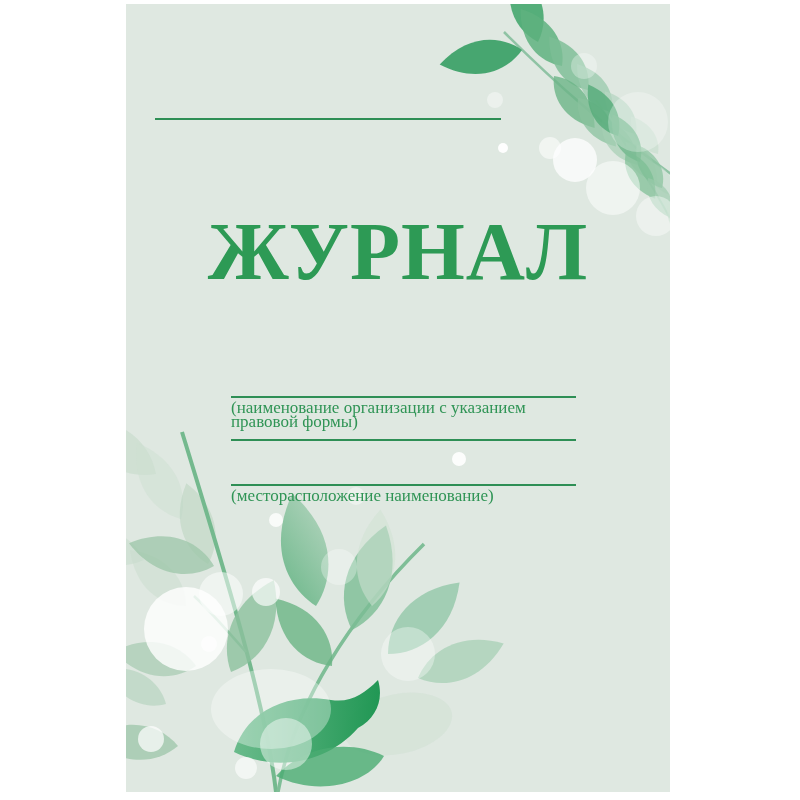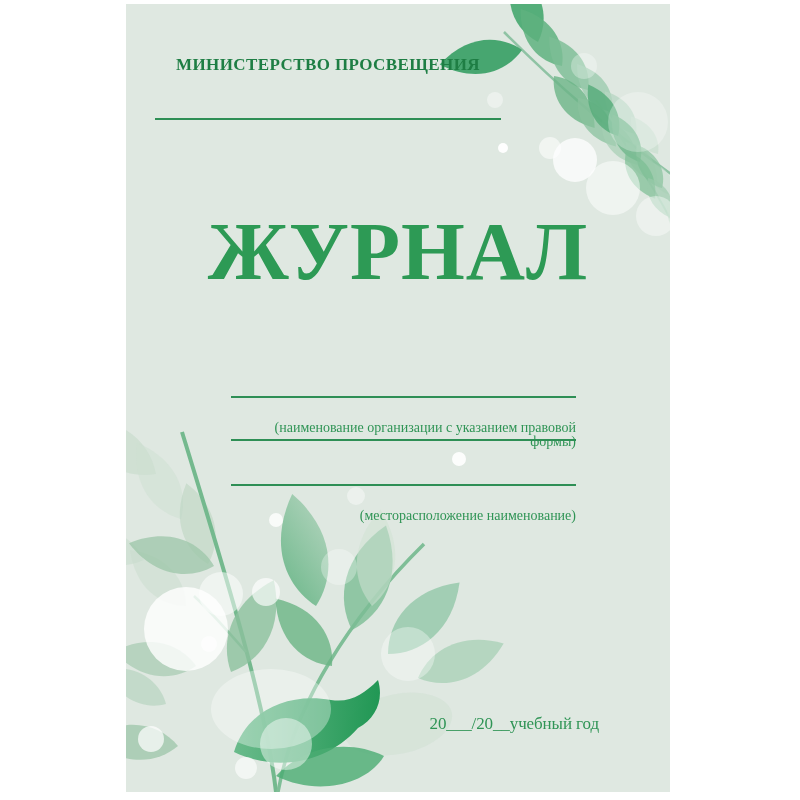--- a/index.html
+++ b/index.html
@@ -41,22 +41,22 @@
   }
   .sub1{top:288px;}
   .sub2{top:332px;}
   .field-line{
     left:105px;width:345px;height:0;border-top:2px solid var(--rule-green);
   }
   .fl1{top:392px;}
   .fl2{top:435px;}
   .fl3{top:480px;}
   .caption{
-    left:105px;width:345px;text-align:right;
-    font-size:14px;line-height:14px;color:var(--caption-green);margin-top:20px;
+    left:105px;width:345px;text-align:left;
+    font-size:17px;line-height:14px;color:var(--caption-green);
   }
   .cap1{top:397px;}
   .cap2{top:485px;}
   .school-year{
     right:71px;top:710px;
     font-size:17px;letter-spacing:-0.1px;color:var(--caption-green);
     white-space:nowrap;
   }
 </style>
 </head>
@@ -150,26 +150,24 @@
         <circle cx="120" cy="764" r="11" opacity=".6"></circle>
         <circle cx="25" cy="735" r="13" opacity=".7"></circle>
         <circle cx="333" cy="455" r="7" opacity=".9"></circle>
         <circle cx="230" cy="492" r="9" opacity=".4"></circle>
         <ellipse cx="145" cy="705" rx="60" ry="40" opacity=".35"></ellipse>
       </g>
     </g>
   </svg>
 
   <div class="layer ministry">
-    <div>МИНИСТЕРСТВО ПРОСВЕЩЕНИЯ</div>
   </div>
   <div class="layer header-rule"></div>
 
   <h1 class="layer title">ЖУРНАЛ</h1>
 
   <div class="layer field-line fl1"></div>
   <div class="layer caption cap1">(наименование организации с указанием правовой формы)</div>
   <div class="layer field-line fl2"></div>
   <div class="layer field-line fl3"></div>
   <div class="layer caption cap2">(месторасположение наименование)</div>
 
-  <div class="layer school-year">20___/20__учебный год</div>
 </div>
 
 </body></html>

